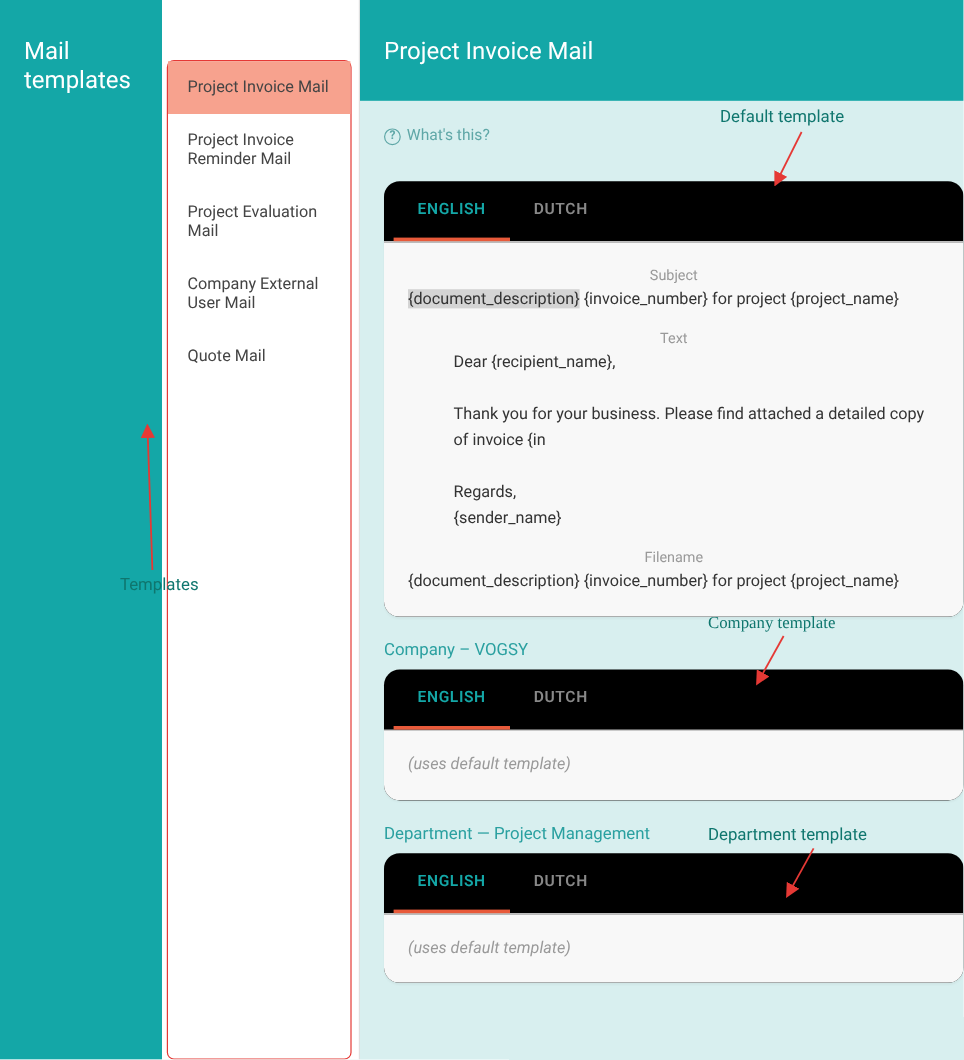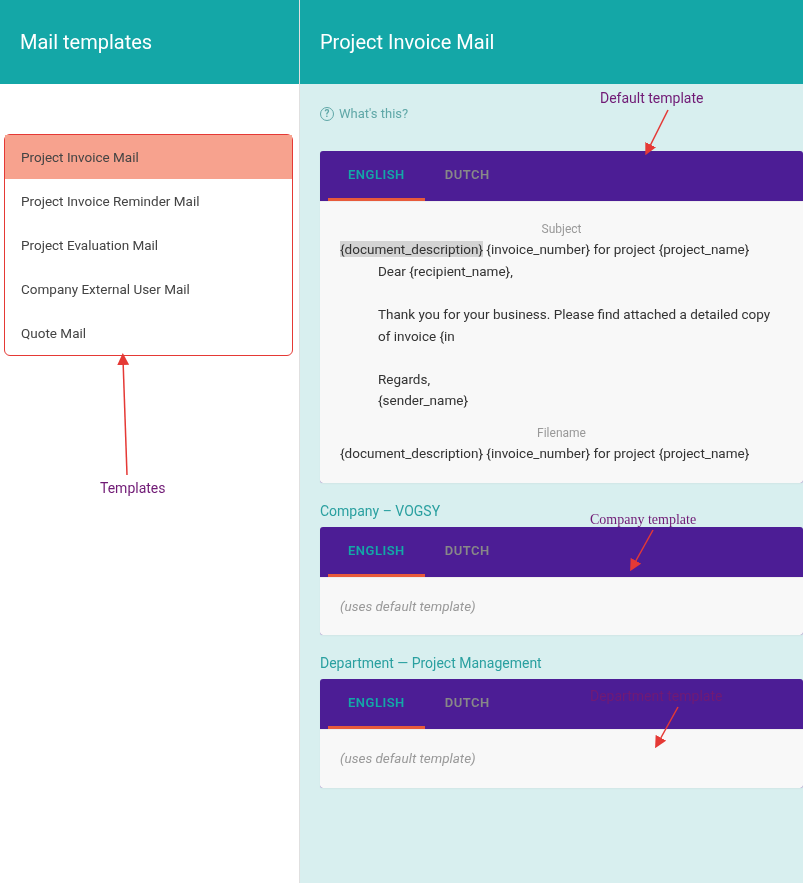--- a/index.html
+++ b/index.html
@@ -15,21 +15,21 @@
       height: 883px;
       display: flex;
       position: relative;
       overflow: hidden;
     }
     .sidebar {
       width: 300px;
       background: #fff;
       border-right: 1px solid #e0e0e0;
       display: flex;
-      flex-direction: column;
+      flex-direction: row;
     }
     .sidebar-header {
       background: #14a7a7;
       color: #fff;
       padding: 30px 20px;
       font-size: 20px;
       font-weight: 400;
     }
     .template-list {
       border: 1.5px solid #e53935;
@@ -82,22 +82,22 @@
       justify-content: center;
       font-size: 10px;
       font-weight: bold;
     }
     .section-label {
       color: #2aa0a0;
       font-size: 14px;
       margin: 20px 0 8px 0;
     }
     .card {
-      background: #4c1d95;
-      border-radius: 3px;
+      background: #000000;
+      border-radius: 13px;
       overflow: hidden;
       margin-bottom: 10px;
       box-shadow: 0 1px 2px rgba(0,0,0,0.04);
     }
     .tabs {
       display: flex;
       border-bottom: 1px solid #eee;
       padding: 0 8px;
     }
     .tab {
@@ -139,21 +139,21 @@
       color: #999;
       font-style: italic;
     }
     .text-block {
       white-space: pre-wrap;
       margin-left: 38px;
     }
     
     .annotation {
       position: absolute;
-      color: #701a75;
+      color: #0f766e;
       font-size: 14px;
       pointer-events: none;
     }
     .arrow {
       position: absolute;
       pointer-events: none;
     }
     .arrow svg {
       overflow: visible;
     }
@@ -184,20 +184,21 @@
     
     <div class="card">
       <div class="tabs">
         <div class="tab active">ENGLISH</div>
         <div class="tab">DUTCH</div>
       </div>
       <div class="card-body">
         <div class="field-label">Subject</div>
         <div class="subject-line"><span class="highlight">{document_description}</span><span> {invoice_number} for project {project_name}</span></div>
 
+        <div class="field-label">Text</div>
         <div class="text-block">Dear {recipient_name},
 
 Thank you for your business. Please find attached a detailed copy of invoice {in
 
 Regards,
 {sender_name}</div>
 
         <div class="field-label">Filename</div>
         <div>{document_description} {invoice_number} for project {project_name}</div>
       </div>

